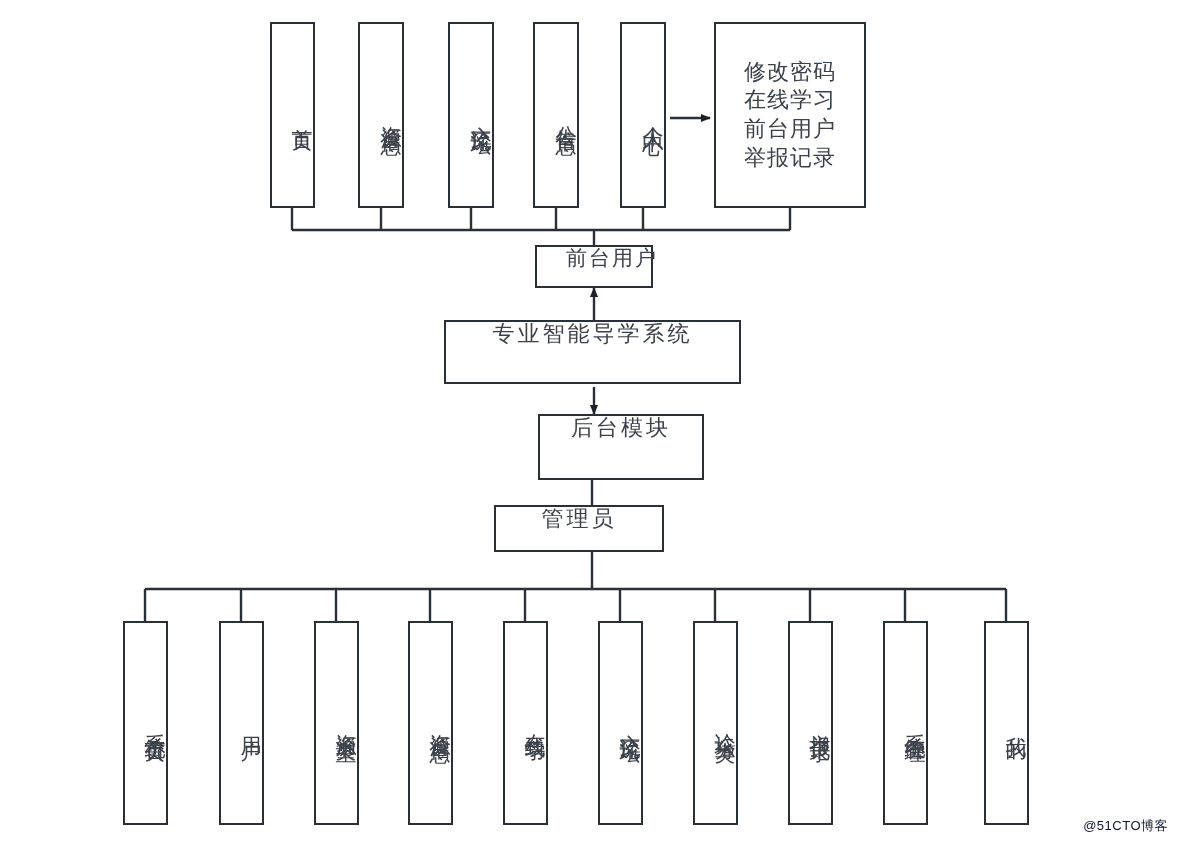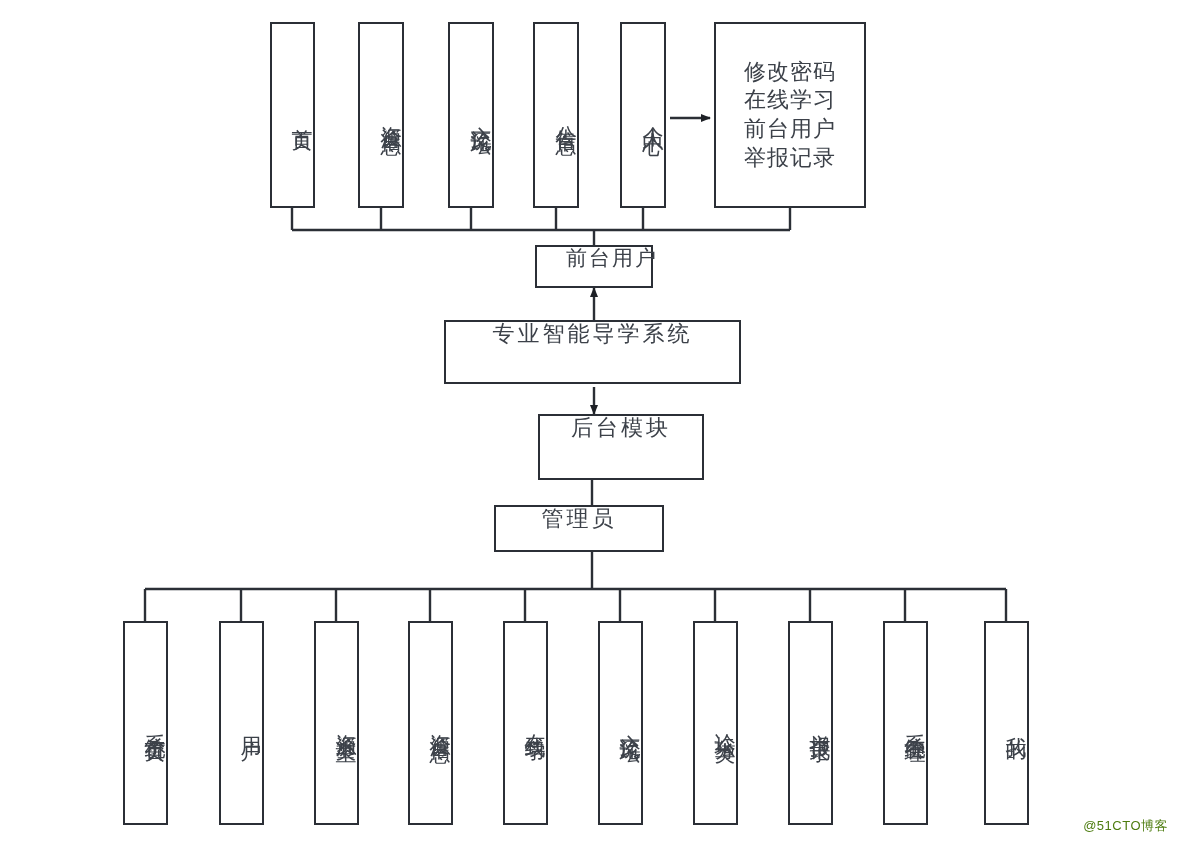--- a/index.html
+++ b/index.html
@@ -67,21 +67,21 @@
   
   .hbox { font-size: 21px; letter-spacing: 2px; white-space: nowrap; }
   .hbox.big { font-size: 22px; letter-spacing: 3px; }
 
   .watermark {
     position: absolute;
     right: 16px;
     bottom: 8px;
     font-family: "Liberation Sans", sans-serif;
     font-size: 13px;
-    color: #4d7c0f;
+    color: #0f172a;
     letter-spacing: 0.5px;
     user-select: none;
   }
 </style>
 </head>
 <body>
 
 <div id="canvas">
 
   <svg id="wires" viewBox="0 0 1184 843" xmlns="http://www.w3.org/2000/svg">

